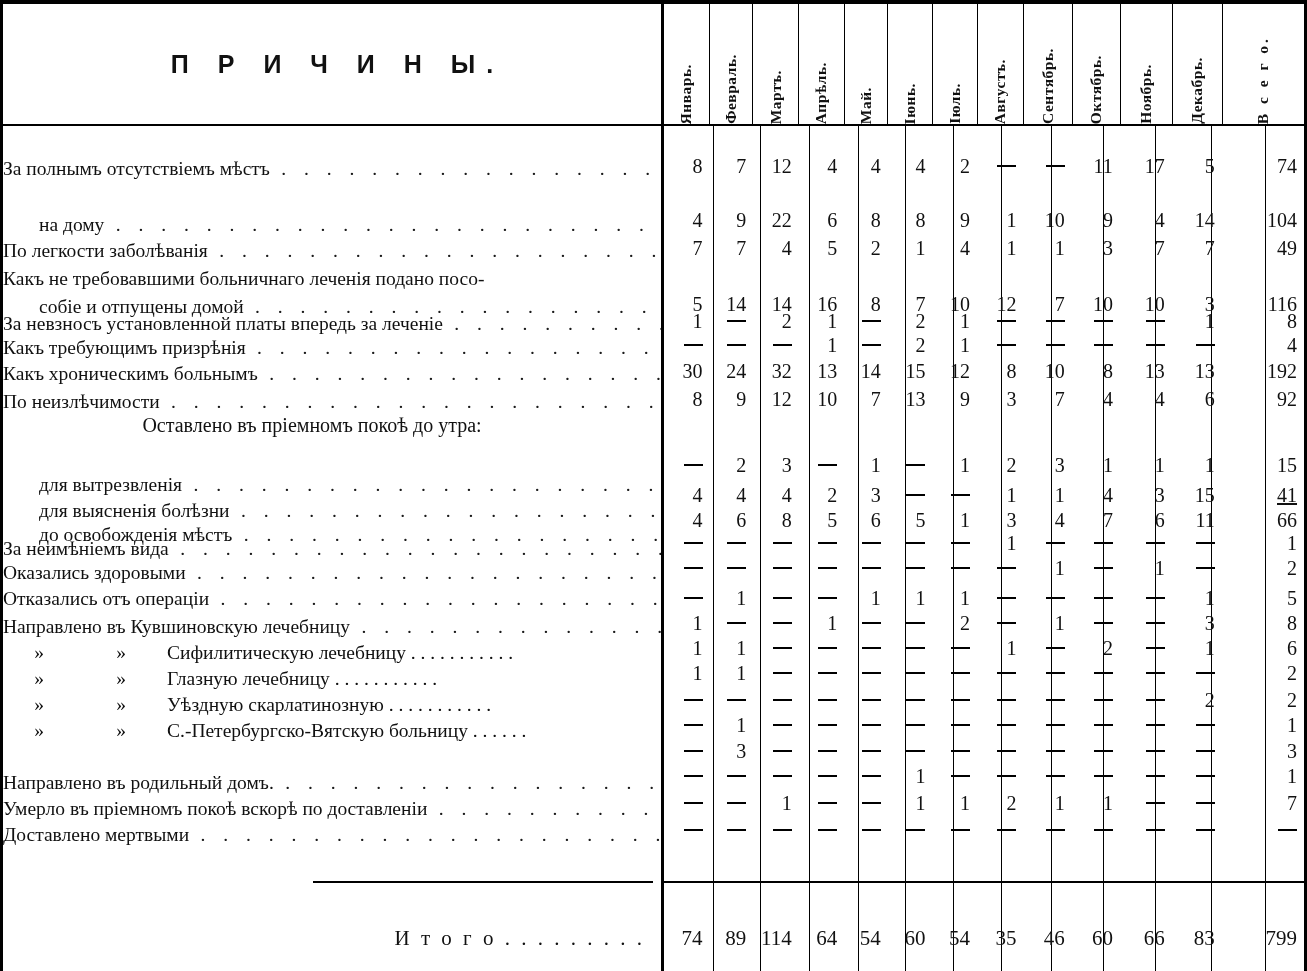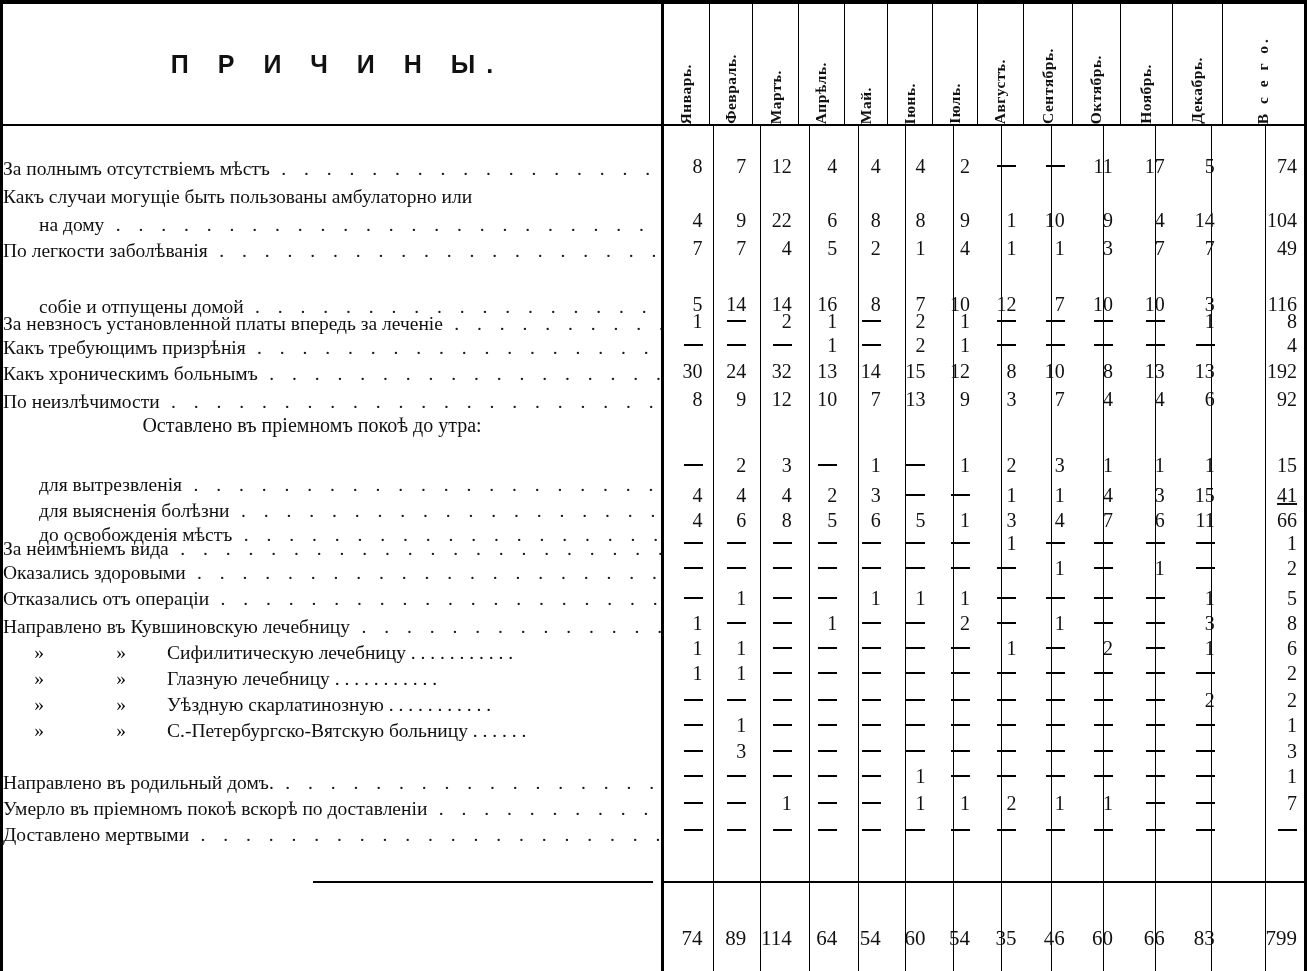--- a/index.html
+++ b/index.html
@@ -200,23 +200,23 @@
 <body>
 
 <div id="sheet">
 
   <div class="left-panel">
     <div class="title-box">
       <div class="title-text">П Р И Ч И Н Ы.</div>
     </div>
     <div class="rows-area" id="rows-area">
         <div class="rowlabel" style="top: 30px;"><span class="txt">За полнымъ отсутствіемъ мѣстъ</span><span class="leader"> . . . . . . . . . . . . . . . . . . . . . . . . . . . . </span></div>
-        <div class="rowlabel" style="top: 58px;"><span class="txt">Какъ случаи могущіе быть пользованы амбулаторно или</span></div>
         <div class="rowlabel indent1" style="top: 86px;"><span class="txt">на дому</span><span class="leader"> . . . . . . . . . . . . . . . . . . . . . . . . . . . . . . . . . . . . . . . . . </span></div>
         <div class="rowlabel" style="top: 112px;"><span class="txt">По легкости заболѣванія</span><span class="leader"> . . . . . . . . . . . . . . . . . . . . . . . . . . . . . . . . </span></div>
+        <div class="rowlabel" style="top: 140px;"><span class="txt">Какъ не требовавшими больничнаго леченія подано посо-</span></div>
         <div class="rowlabel indent1" style="top: 168px;"><span class="txt">собіе и отпущены домой</span><span class="leader"> . . . . . . . . . . . . . . . . . . . . . . . . . . . . . . </span></div>
         <div class="rowlabel" style="top: 185px;"><span class="txt">За невзносъ установленной платы впередь за леченіе</span><span class="leader"> . . . . . . . . . . . . . </span></div>
         <div class="rowlabel" style="top: 209px;"><span class="txt">Какъ требующимъ призрѣнія</span><span class="leader"> . . . . . . . . . . . . . . . . . . . . . . . . . . . . . . . </span></div>
         <div class="rowlabel" style="top: 235px;"><span class="txt">Какъ хроническимъ больнымъ</span><span class="leader"> . . . . . . . . . . . . . . . . . . . . . . . . . . . . . . </span></div>
         <div class="rowlabel" style="top: 263px;"><span class="txt">По неизлѣчимости</span><span class="leader"> . . . . . . . . . . . . . . . . . . . . . . . . . . . . . . . . . . . . . </span></div>
         <div class="rowlabel indent1" style="top: 346px;"><span class="txt">для вытрезвленія</span><span class="leader"> . . . . . . . . . . . . . . . . . . . . . . . . . . . . . . . . . . </span></div>
         <div class="rowlabel indent1" style="top: 372px;"><span class="txt">для выясненія болѣзни</span><span class="leader"> . . . . . . . . . . . . . . . . . . . . . . . . . . . . . . . </span></div>
         <div class="rowlabel indent1" style="top: 396px;"><span class="txt">до освобожденія мѣстъ</span><span class="leader"> . . . . . . . . . . . . . . . . . . . . . . . . . . . . . . . </span></div>
         <div class="rowlabel" style="top: 410px;"><span class="txt">За неимѣніемъ вида</span><span class="leader"> . . . . . . . . . . . . . . . . . . . . . . . . . . . . . . . . . . . . </span></div>
         <div class="rowlabel" style="top: 434px;"><span class="txt">Оказались здоровыми</span><span class="leader"> . . . . . . . . . . . . . . . . . . . . . . . . . . . . . . . . . . . </span></div>
@@ -224,20 +224,21 @@
         <div class="rowlabel" style="top: 488px;"><span class="txt">Направлено въ Кувшиновскую лечебницу</span><span class="leader"> . . . . . . . . . . . . . . . . . . . . . . . </span></div>
         <div class="dittorow" style="top: 514px;"><span class="dt-a">»</span><span class="dt-b">»</span><span>Сифилитическую лечебницу</span><span class="leader"> . . . . . . . . . . . </span></div>
         <div class="dittorow" style="top: 540px;"><span class="dt-a">»</span><span class="dt-b">»</span><span>Глазную лечебницу</span><span class="leader"> . . . . . . . . . . . </span></div>
         <div class="dittorow" style="top: 566px;"><span class="dt-a">»</span><span class="dt-b">»</span><span>Уѣздную скарлатинозную</span><span class="leader"> . . . . . . . . . . . </span></div>
         <div class="dittorow" style="top: 592px;"><span class="dt-a">»</span><span class="dt-b">»</span><span>С.-Петербургско-Вятскую больницу</span><span class="leader"> . . . . . . </span></div>
         <div class="rowlabel" style="top: 644px;"><span class="txt">Направлено въ родильный домъ.</span><span class="leader"> . . . . . . . . . . . . . . . . . . . . . . . . . . . . </span></div>
         <div class="rowlabel" style="top: 670px;"><span class="txt">Умерло въ пріемномъ покоѣ вскорѣ по доставленіи</span><span class="leader"> . . . . . . . . . . . . . . . </span></div>
         <div class="rowlabel" style="top: 696px;"><span class="txt">Доставлено мертвыми</span><span class="leader"> . . . . . . . . . . . . . . . . . . . . . . . . . . . . . . . . . . . </span></div>
         <div class="section-head" style="top: 286px;">Оставлено въ пріемномъ покоѣ до утра:</div>
         <div class="total-rule" style="top: 755px;"></div>
+        <div class="total-label" style="top: 798px;"><span>И т о г о .</span><span class="leader"> . . . . . . . . </span></div>
       </div>
   </div>
 
   <div class="right-panel">
     <div class="head-row" id="head-row">
         <div class="head-cell" style="width: 49px;">
           <span>Январь.</span>
         </div>
         <div class="head-cell" style="width: 47px;">
           <span>Февраль.</span>

